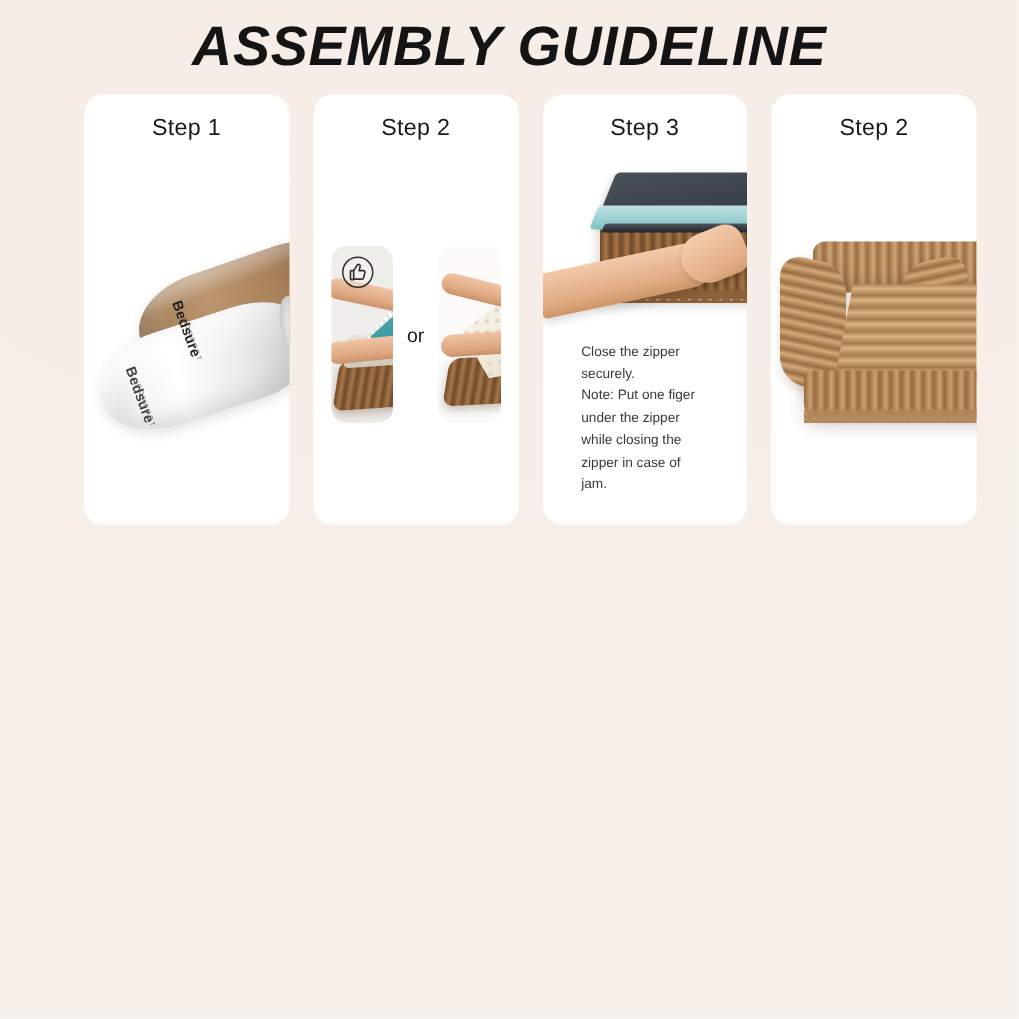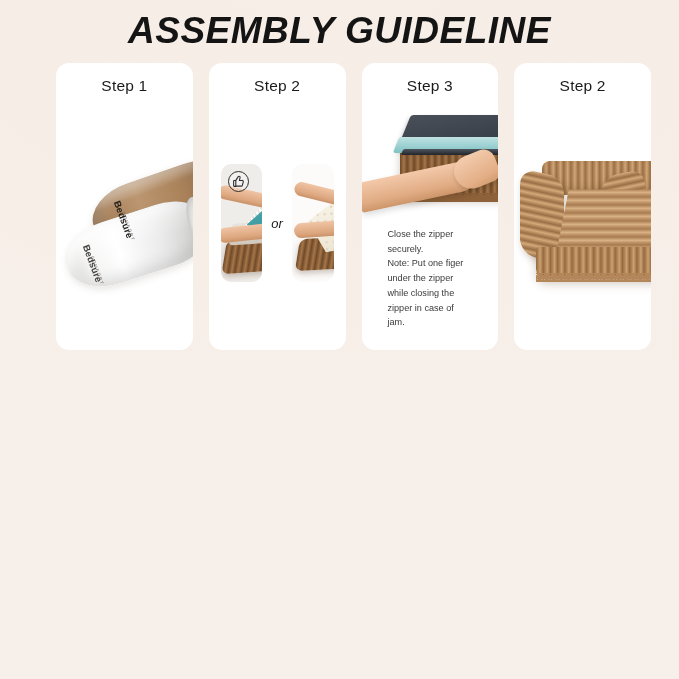--- a/index.html
+++ b/index.html
@@ -157,21 +157,20 @@
   .brand-sub-b { left: 26px; top: 110px; transform: rotate(70deg); }
 
   
   .panels {
     display: flex;
     align-items: center;
     justify-content: center;
     gap: 5px;
     width: 100%;
     padding: 0 12px;
-    font-style: italic;
   }
   .panel {
     width: 131px;
     height: 118px;
     border-radius: 10px;
     position: relative;
     overflow: hidden;
   }
   .panel-left  { background: #EFEDEA; }
   .panel-right { background: #FCFBFA; }

